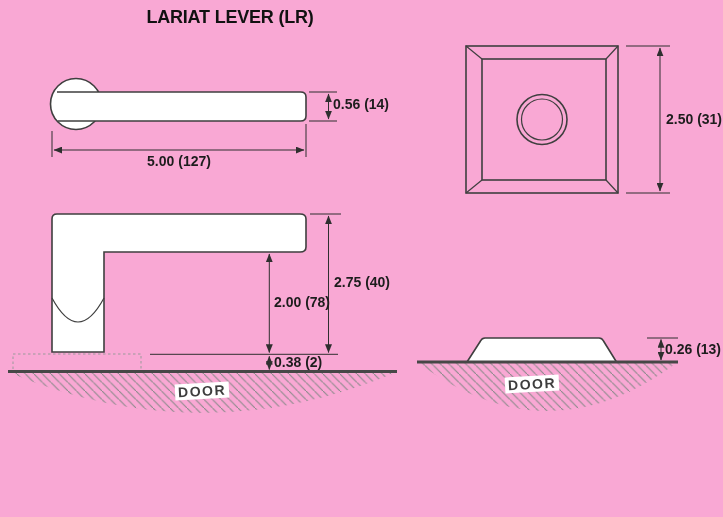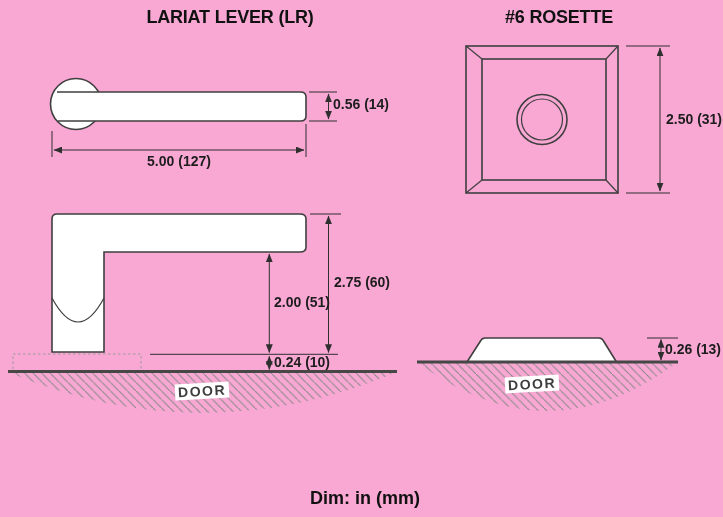--- a/index.html
+++ b/index.html
@@ -109,30 +109,28 @@
     <path d="M417,362 Q548,460 678,362 Z" fill="url(#hatch)" stroke="none"></path>
     <path d="M467,362 L480.5,341 Q482,338 485,338 L599,338 Q602,338 603.5,341 L616.5,362 Z" fill="#fff" stroke="#3f3f3f" stroke-width="1.6"></path>
     <line x1="417" y1="362" x2="678" y2="362" stroke="#474747" stroke-width="3"></line>
     <g stroke="#2f2f2f" stroke-width="1" fill="none">
       <line x1="647" y1="338" x2="678" y2="338"></line>
       <line x1="661" y1="339.5" x2="661" y2="360" marker-start="url(#arr)" marker-end="url(#arr)"></line>
     </g>
   </svg>
 
   <div class="lbl title" style="left:230px;top:17px;">LARIAT LEVER (LR)</div>
-  <div class="lbl title" style="left:559px;top:17px;">#6 ROSETTE</div>
 
   <div class="lbl dim" style="left:333px;top:104px;">0.56 (14)</div>
   <div class="lbl dim dim-centered" style="left:179px;top:161px;">5.00 (127)</div>
 
   <div class="lbl dim" style="left:666px;top:119px;">2.50 (31)</div>
 
-  <div class="lbl dim" style="left:334px;top:282px;">2.75 (60)</div>
-  <div class="lbl dim" style="left:274px;top:302px;">2.00 (51)</div>
-  <div class="lbl dim" style="left:274px;top:362px;">0.24 (10)</div>
+  <div class="lbl dim" style="left:334px;top:282px;">2.75 (40)</div>
+  <div class="lbl dim" style="left:274px;top:302px;">2.00 (78)</div>
+  <div class="lbl dim" style="left:274px;top:362px;">0.38 (2)</div>
 
   <div class="lbl dim" style="left:665px;top:349px;">0.26 (13)</div>
 
   <div class="lbl door" style="left:202px;top:391px;">DOOR</div>
   <div class="lbl door" style="left:532px;top:384px;">DOOR</div>
 
-  <div class="lbl footer" style="left:365px;top:498px;">Dim: in (mm)</div>
 </div>
 
 </body></html>

